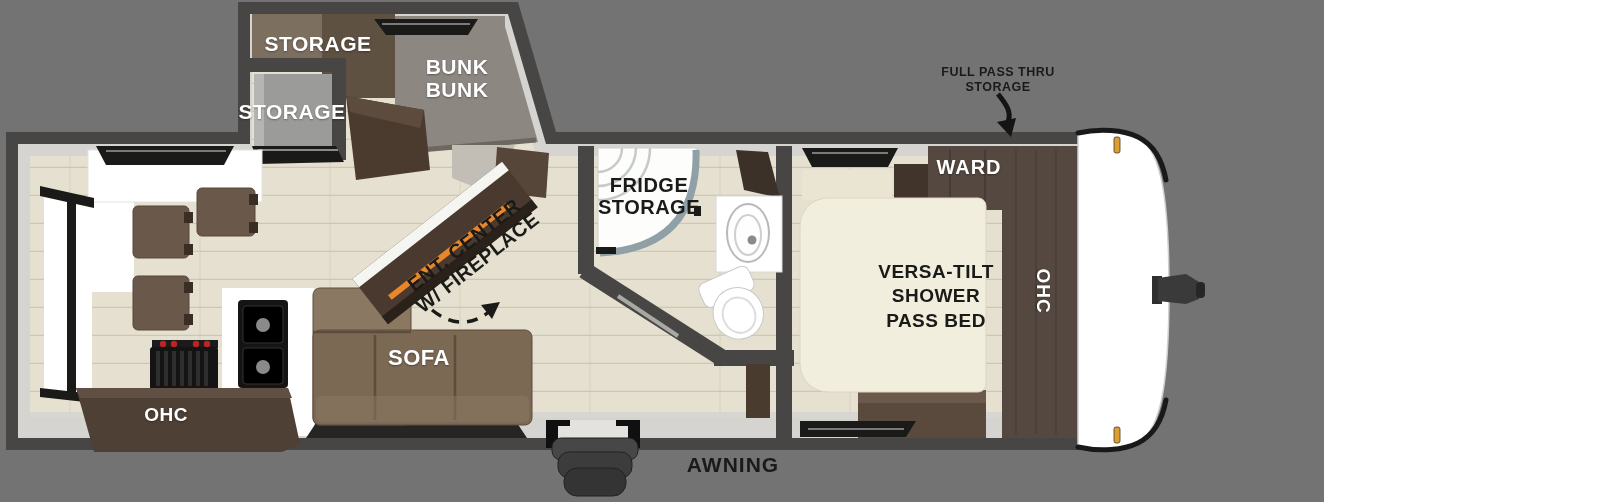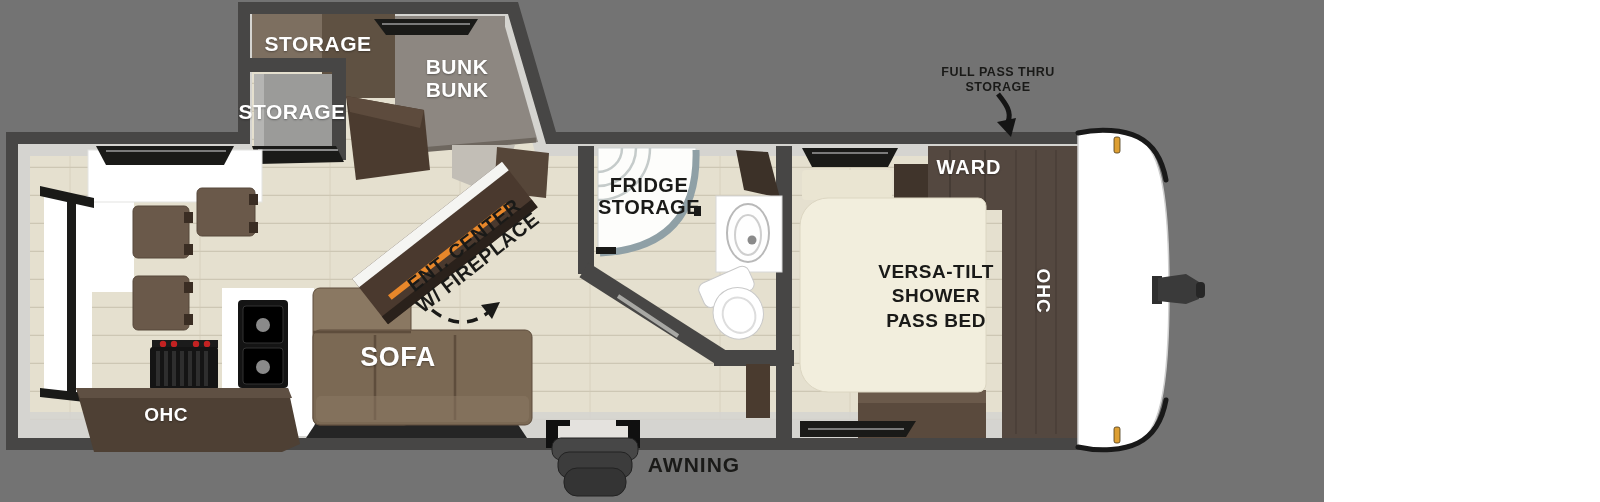--- a/index.html
+++ b/index.html
@@ -263,25 +263,25 @@
 <div class="lbl b" style="left:471px;top:254px;font-size:20px;transform:translate(-50%,-50%) rotate(-38deg)">
   <span>ENT. CENTER</span>
   <span>W/ FIREPLACE</span>
 </div>
 
 <div class="lbl b" style="left:649px;top:197px;font-size:20px">
   <span>FRIDGE</span>
   <span>STORAGE</span>
 </div>
 
-<div class="lbl w" style="left:398px;top:358px;font-size:27px">SOFA</div>
+<div class="lbl w" style="left:419px;top:358px;font-size:22px">SOFA</div>
 
 <div class="lbl w" style="left:166px;top:415px;font-size:19px">OHC</div>
 
-<div class="lbl b" style="left:694px;top:465px;font-size:21px;letter-spacing:1px">AWNING</div>
+<div class="lbl b" style="left:733px;top:465px;font-size:21px;letter-spacing:1px">AWNING</div>
 
 <div class="lbl b" style="left:936px;top:296px;font-size:19px;line-height:1.28">
   <span>VERSA-TILT</span>
   <span>SHOWER</span>
   <span>PASS BED</span>
 </div>
 
 <div class="lbl w" style="left:969px;top:168px;font-size:20px;letter-spacing:1px">WARD</div>
 
 <div class="lbl w" style="left:1043px;top:291px;font-size:19px;letter-spacing:1px;transform:translate(-50%,-50%) rotate(90deg)">OHC</div>

